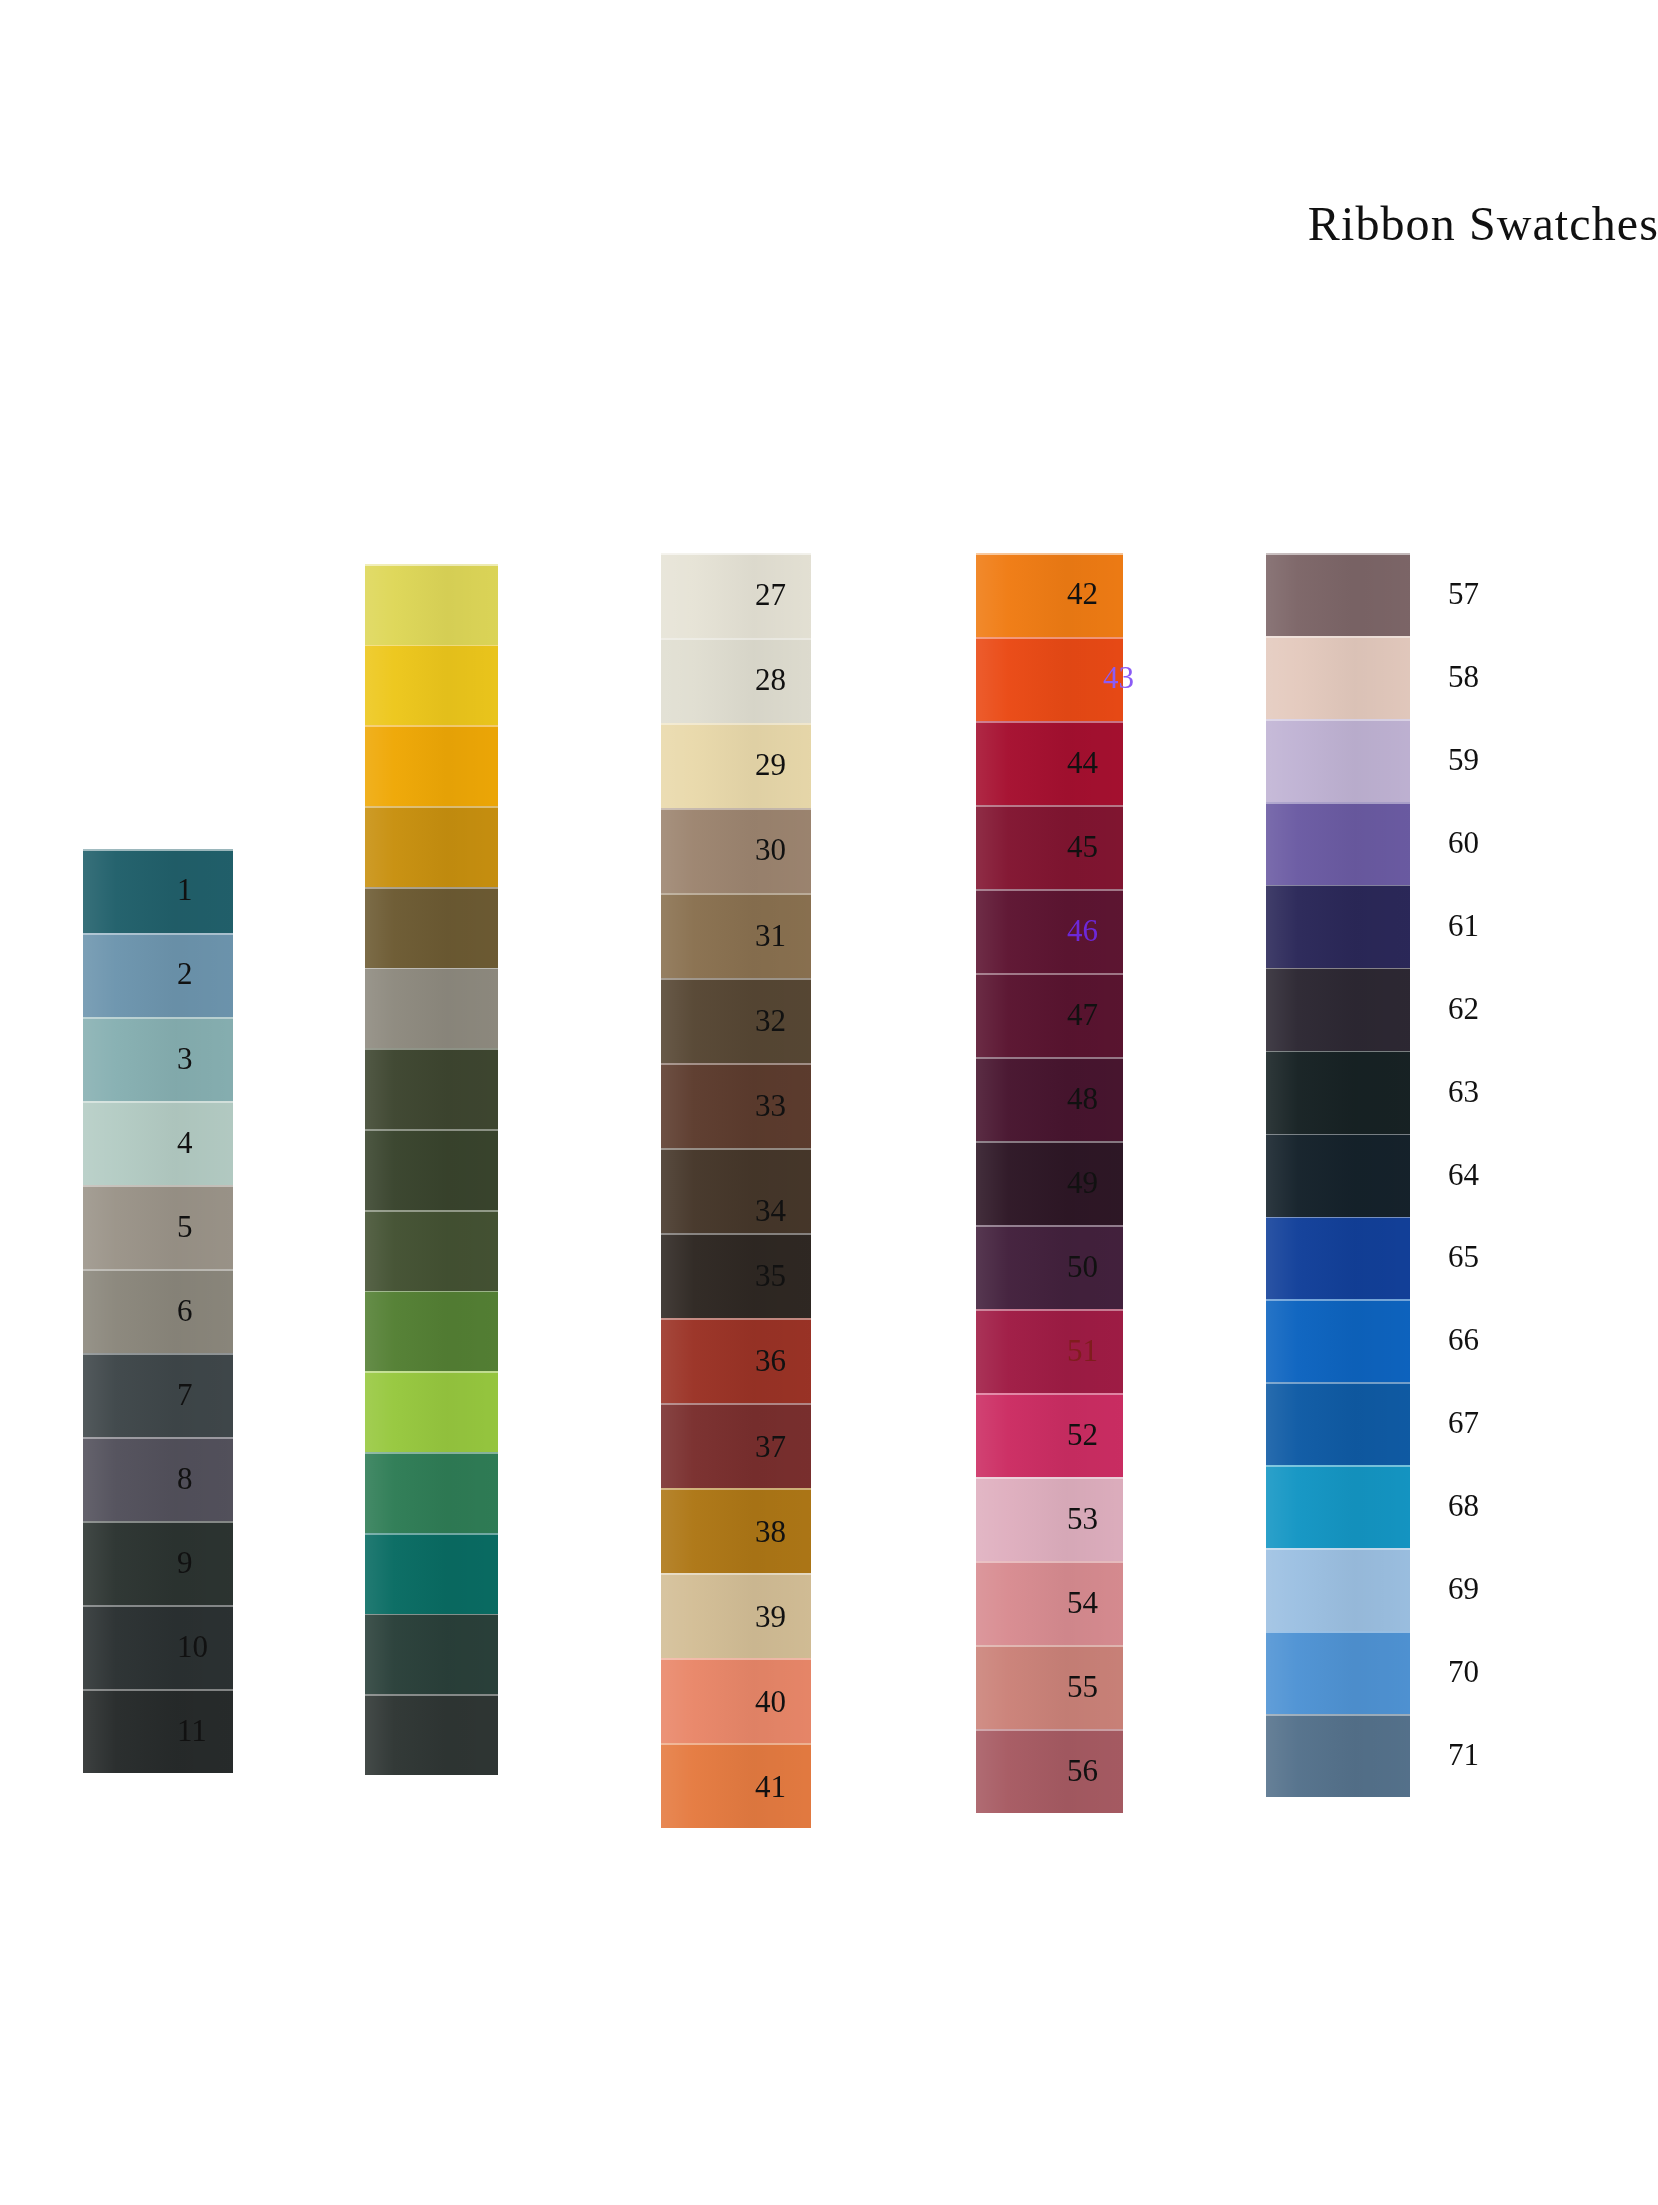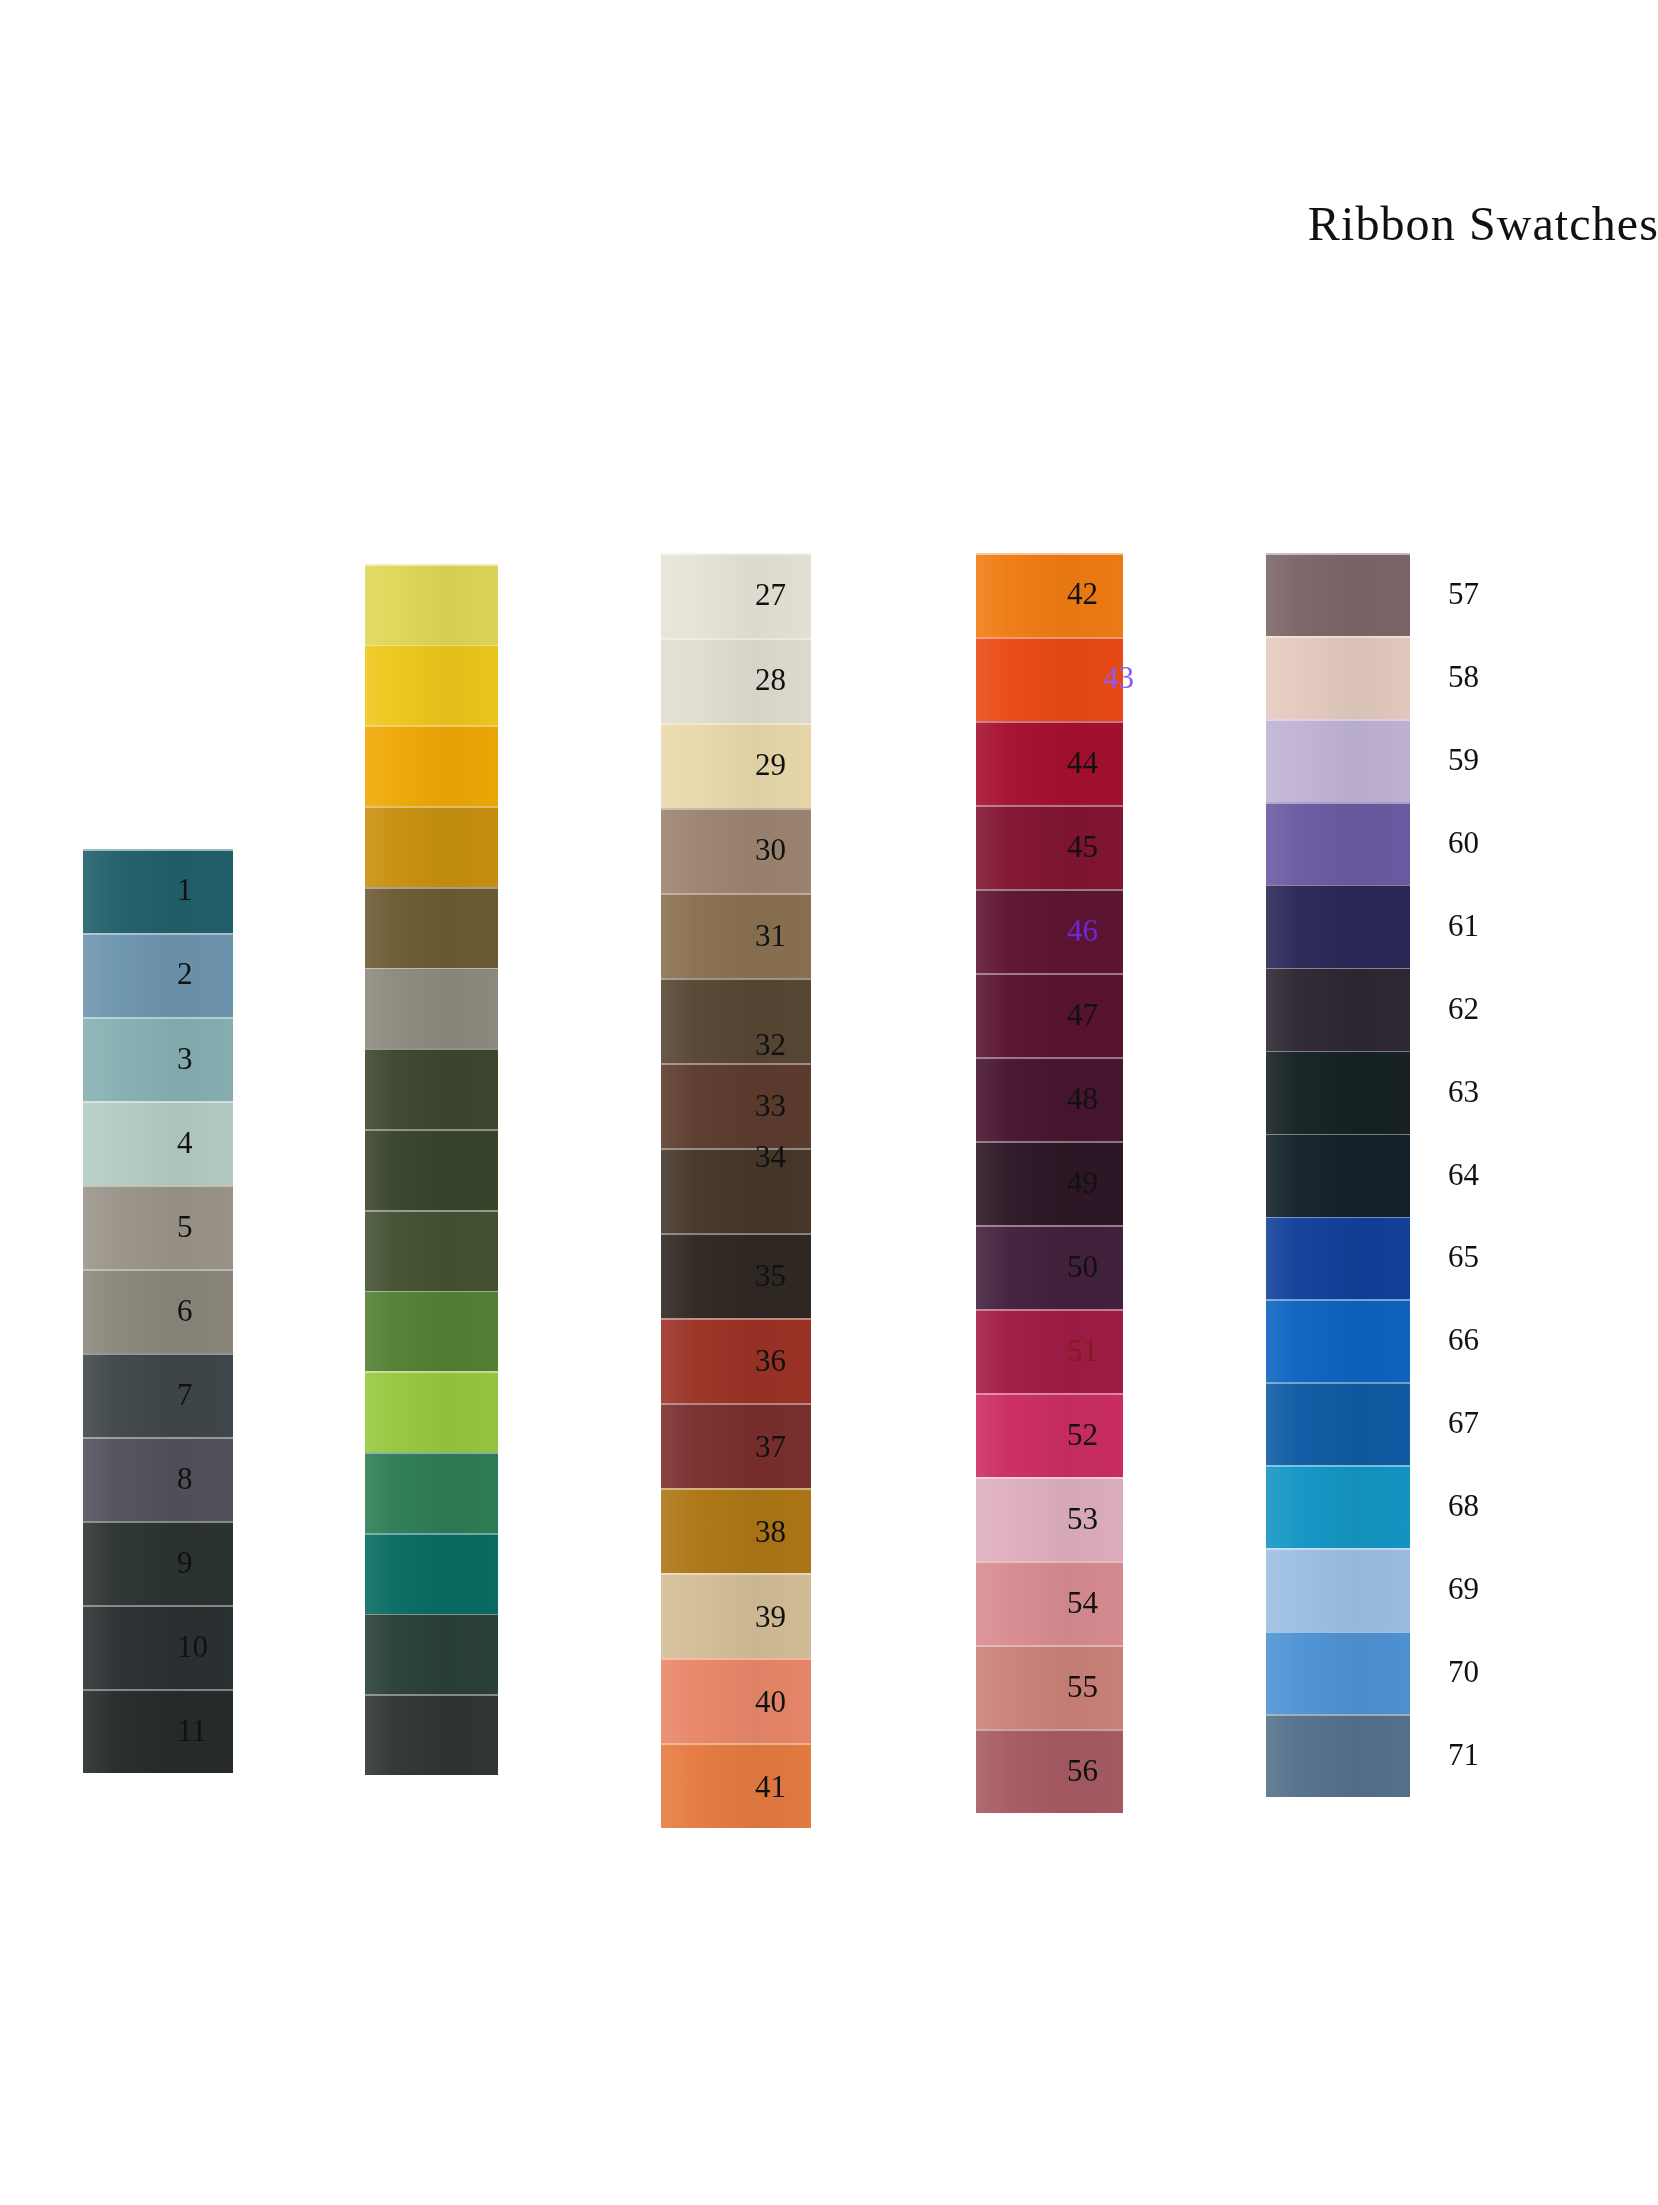--- a/index.html
+++ b/index.html
@@ -167,23 +167,23 @@
         <div class="swatch-band" title="39 — tan beige" style="height: 85px; background: rgb(211, 190, 150);"></div>
         <div class="swatch-band" title="40 — salmon" style="height: 85px; background: rgb(233, 135, 105);"></div>
         <div class="swatch-band" title="41 — tangerine orange" style="height: 85px; background: rgb(229, 123, 65);"></div>
       </div>
       <div class="swatch-labels" style="left: 94px; width: 144px; height: 1277px;">
         <div class="swatch-number" style="top: 26px; color: rgb(17, 17, 17);">27</div>
         <div class="swatch-number" style="top: 111px; color: rgb(17, 17, 17);">28</div>
         <div class="swatch-number" style="top: 196px; color: rgb(17, 17, 17);">29</div>
         <div class="swatch-number" style="top: 281px; color: rgb(17, 17, 17);">30</div>
         <div class="swatch-number" style="top: 367px; color: rgb(17, 17, 17);">31</div>
-        <div class="swatch-number" style="top: 476px; color: rgb(17, 17, 17);">32</div>
+        <div class="swatch-number" style="top: 452px; color: rgb(17, 17, 17);">32</div>
         <div class="swatch-number" style="top: 537px; color: rgb(17, 17, 17);">33</div>
-        <div class="swatch-number" style="top: 588px; color: rgb(17, 17, 17); text-align: right;">34</div>
+        <div class="swatch-number" style="top: 642px; color: rgb(17, 17, 17); text-align: right;">34</div>
         <div class="swatch-number" style="top: 707px; color: rgb(17, 17, 17);">35</div>
         <div class="swatch-number" style="top: 792px; color: rgb(17, 17, 17);">36</div>
         <div class="swatch-number" style="top: 878px; color: rgb(17, 17, 17);">37</div>
         <div class="swatch-number" style="top: 963px; color: rgb(17, 17, 17);">38</div>
         <div class="swatch-number" style="top: 1048px; color: rgb(17, 17, 17);">39</div>
         <div class="swatch-number" style="top: 1133px; color: rgb(17, 17, 17);">40</div>
         <div class="swatch-number" style="top: 1218px; color: rgb(17, 17, 17);">41</div>
       </div>
     </div>
     <div class="swatch-column" style="left: 976px; top: 553px; width: 235px; height: 1261px;">

